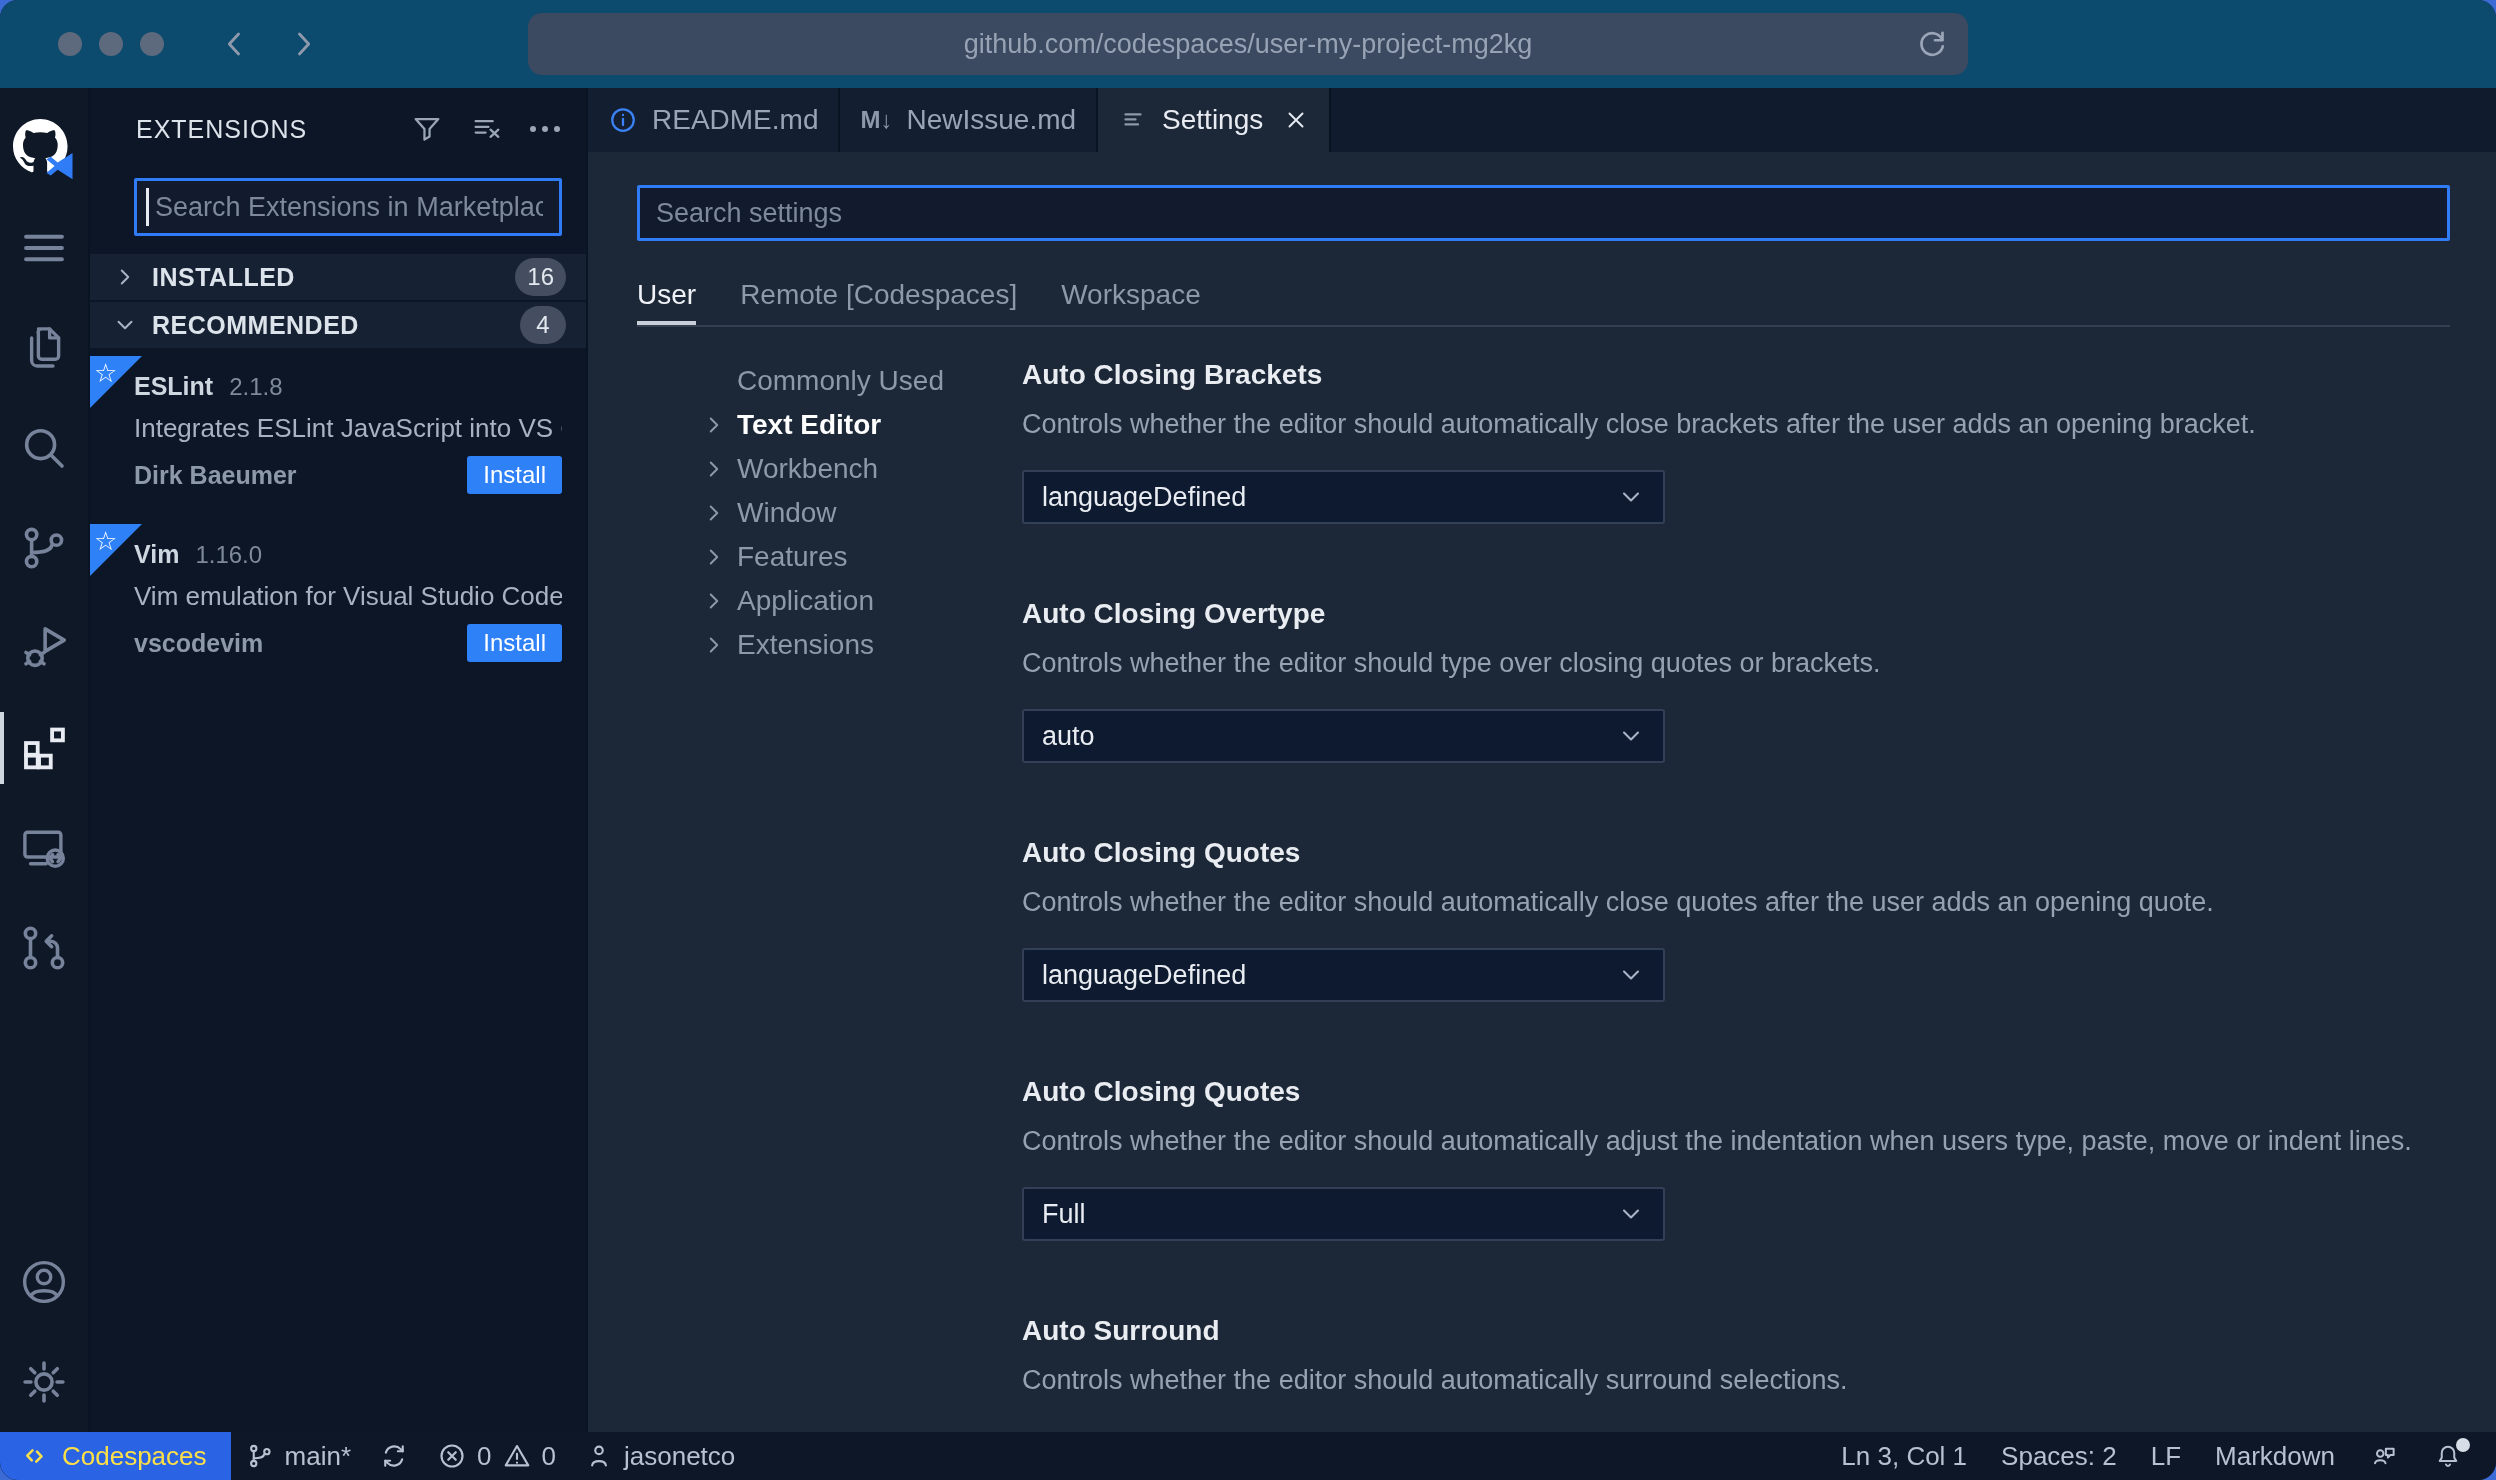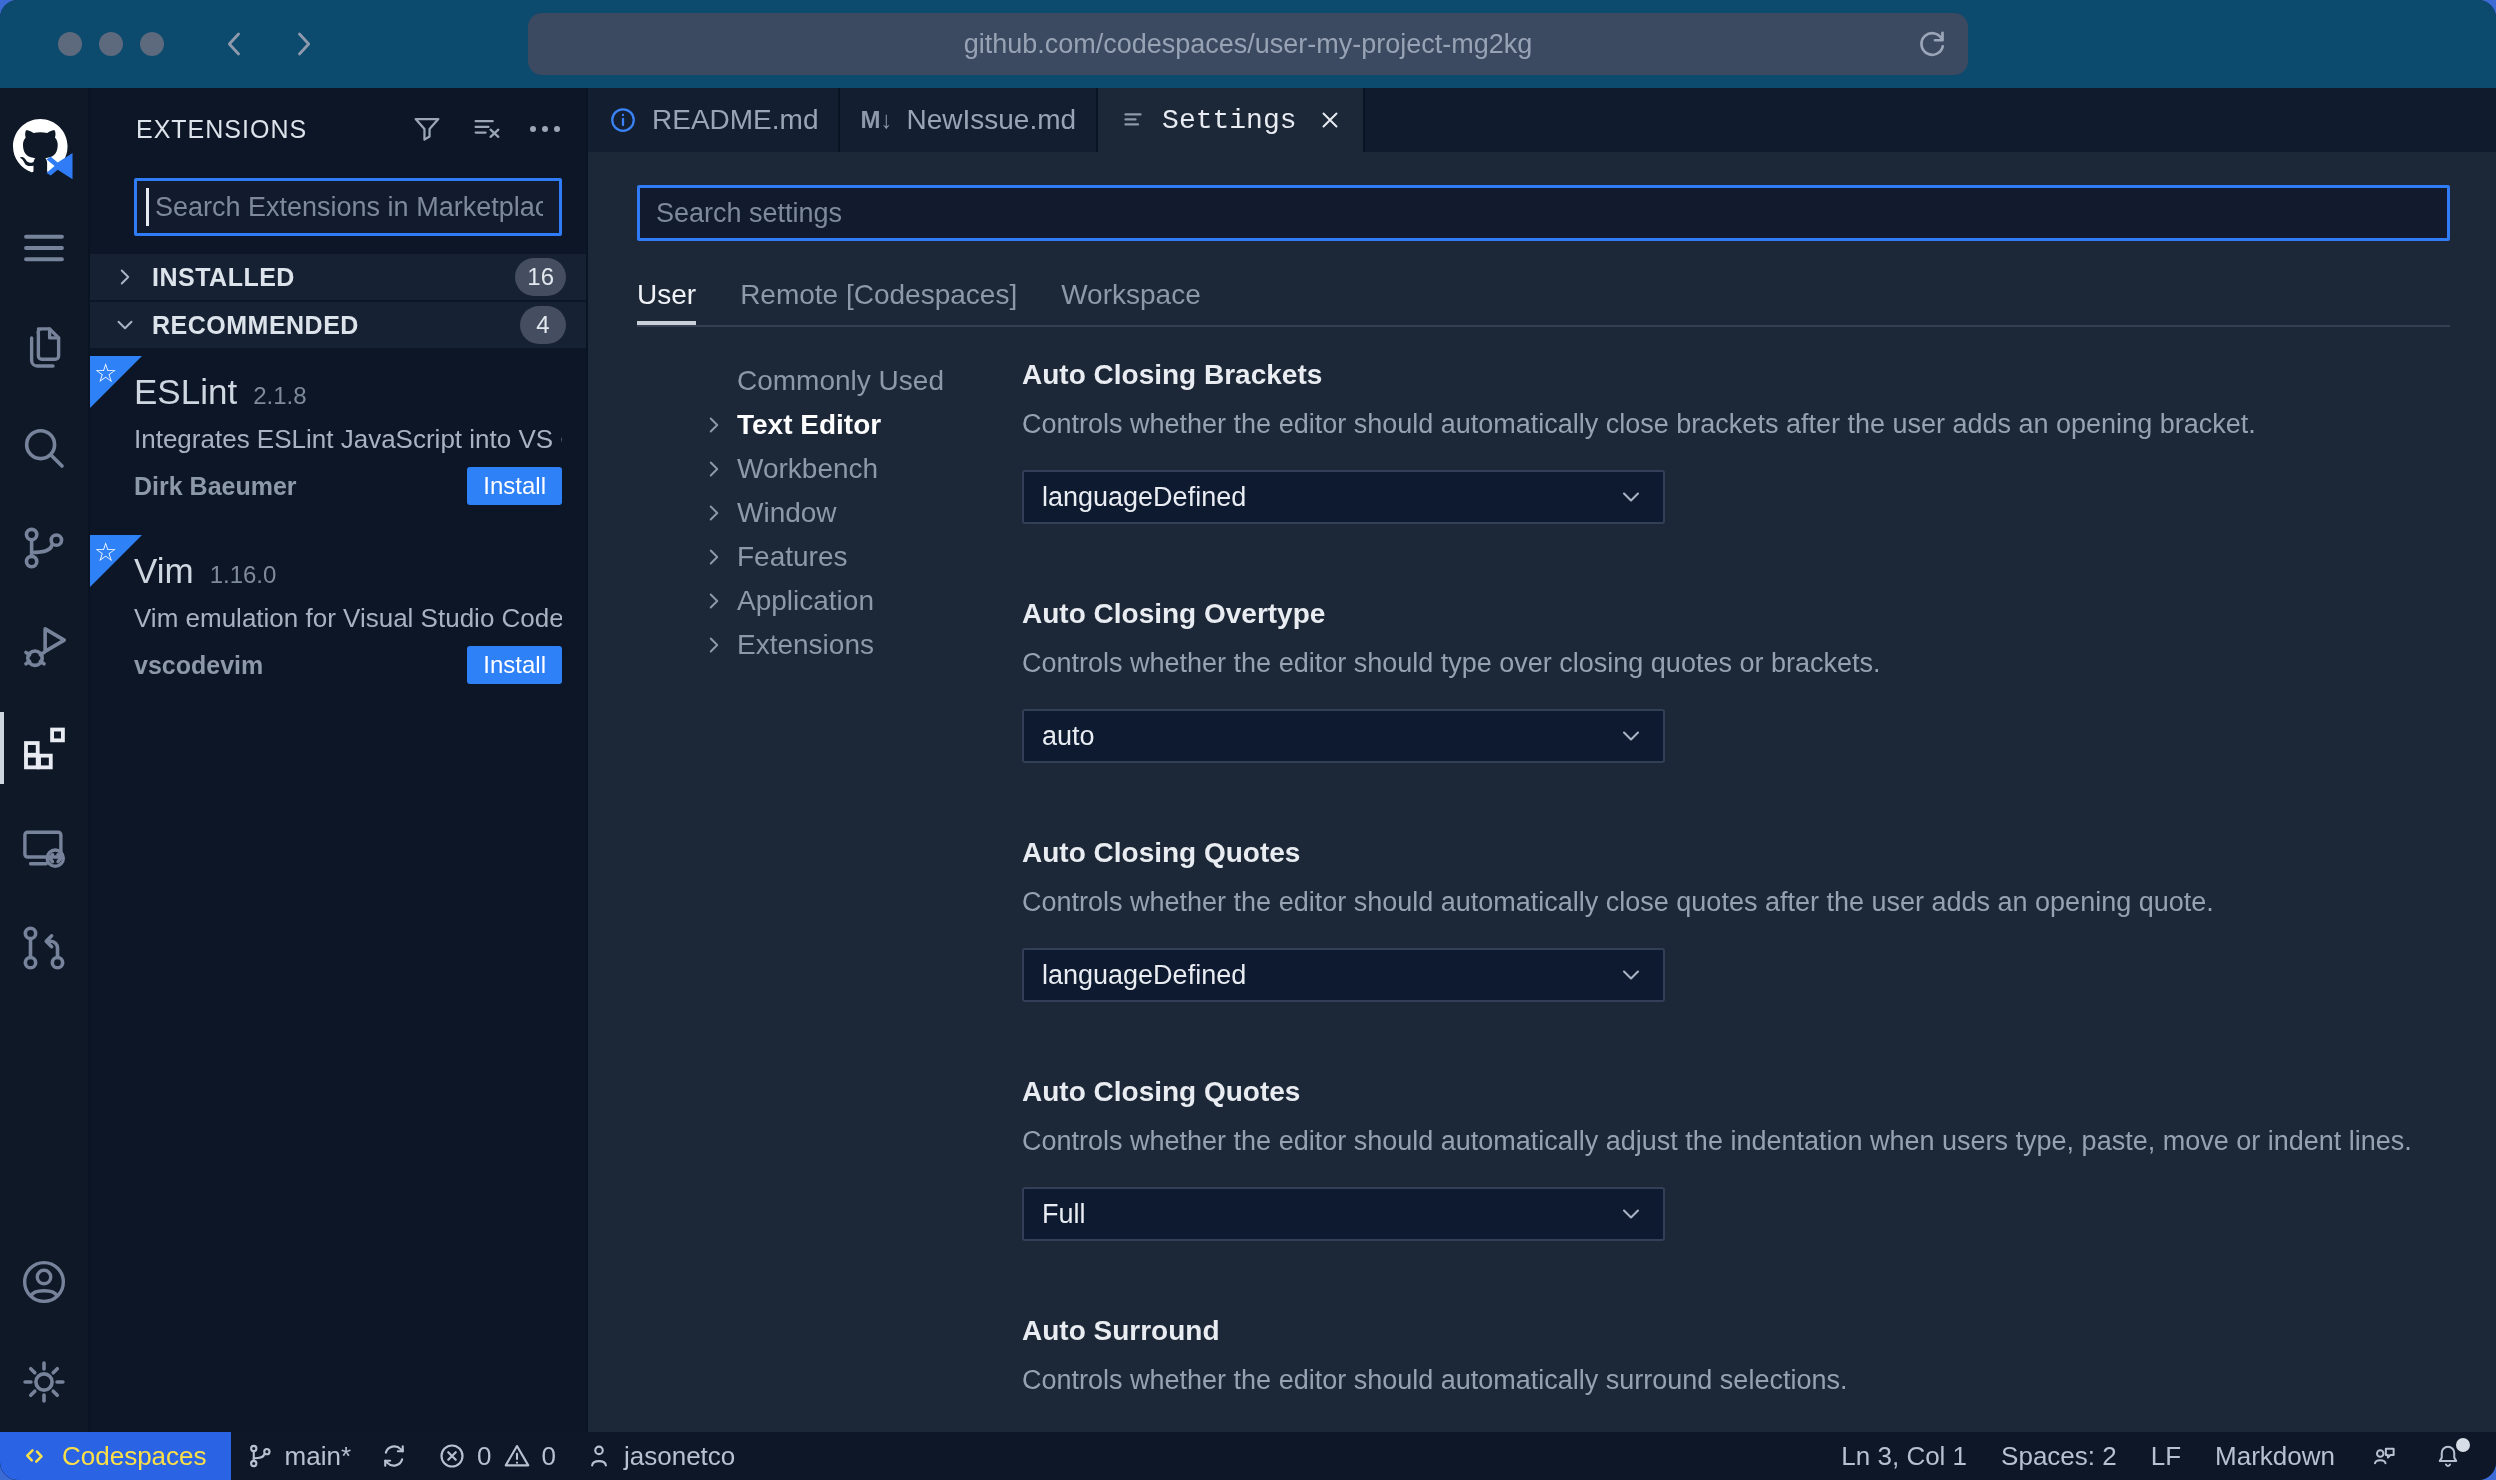--- a/index.html
+++ b/index.html
@@ -112,21 +112,21 @@
   .ext-item { position: relative; padding: 22px 24px 24px 44px; }
   .ribbon {
     position: absolute; left: 0; top: 6px; width: 0; height: 0;
     border-top: 52px solid #2f81f7; border-right: 52px solid transparent;
   }
   .ribbon span {
     position: absolute; top: -50px; left: 4px;
     color: #fff; font-size: 26px;
   }
   .ext-head { display: flex; align-items: baseline; gap: 16px; }
-  .ext-name { color: #ced6e0; font-size: 35px; font-weight: normal; }
+  .ext-name { color: #ced6e0; font-size: 25px; font-weight: bold; }
   .ext-version { color: #7e8a9a; font-size: 24px; }
   .ext-desc { color: #a8b2c0; font-size: 26px; margin-top: 12px; white-space: nowrap; overflow: hidden; }
   .ext-foot { display: flex; align-items: center; margin-top: 12px; }
   .ext-pub { color: #8d98a8; font-size: 25px; font-weight: bold; flex: 1; }
   .install-btn {
     background: #2f81f7; color: #fff; font-size: 24px;
     padding: 5px 16px; border: none; border-radius: 3px;
     font-family: inherit; cursor: pointer;
   }
 
@@ -135,21 +135,21 @@
   .tabstrip { height: 64px; flex: 0 0 64px; background: #101b2d; display: flex; }
   .tab {
     display: flex; align-items: center; gap: 14px;
     padding: 0 20px;
     background: #131e30;
     border-right: 2px solid #0a1322;
     color: #99a4b4; font-size: 28px;
   }
   .tab svg { width: 30px; height: 30px; }
   .tab .tab-x { width: 26px; height: 26px; margin-left: 6px; color: #e8ecf2; }
-  .tab.active { background: #1c2737; color: #e8ecf2; font-family: Liberation Mono, monospace; }
+  .tab.active { background: #1c2737; color: #e8ecf2; }
   .tab .md-glyph { font-size: 24px; font-weight: bold; color: #8d98a8; }
   .info-icon { color: #3b82f6; }
 
   
   .settings-page { flex: 1; padding: 33px 46px 0 49px; display: flex; flex-direction: column; min-height: 0; }
   .settings-search { height: 56px; position: relative; flex: 0 0 56px; }
   .scope-tabs {
     display: flex; gap: 44px; margin-top: 38px; height: 46px;
     font-size: 28px; color: #8d98a8;
   }

